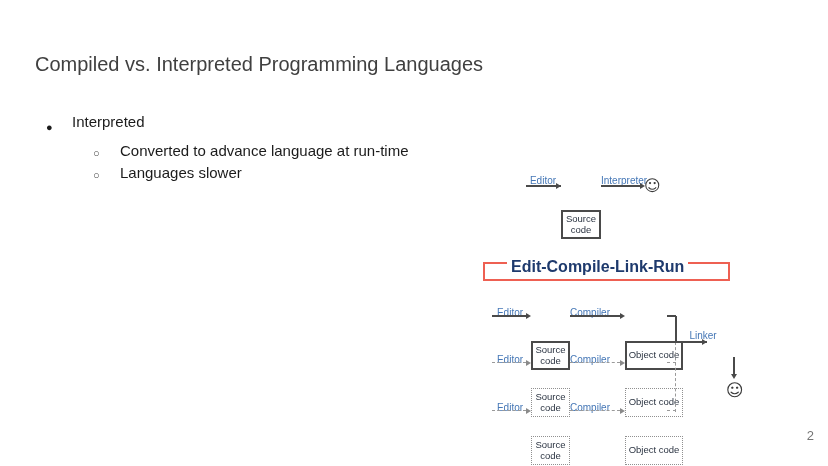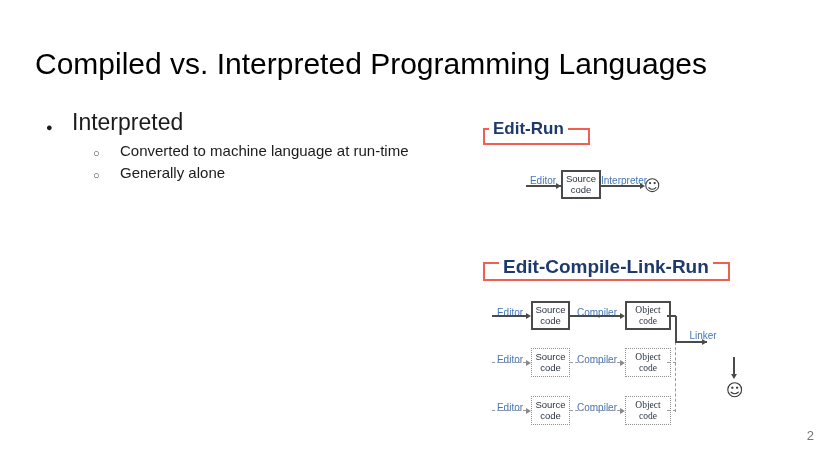--- a/index.html
+++ b/index.html
@@ -5,43 +5,43 @@
   html,body{margin:0;padding:0;}
   body{
     width:828px;height:466px;background:#ffffff;position:relative;overflow:hidden;
     font-family:"Liberation Sans", sans-serif;
   }
   .slide{position:absolute;inset:0;background:#fff;}
 
   
   .slide-title{
     position:absolute;left:35px;top:46px;margin:0;
-    font-size:30px;font-weight:400;color:#000000;line-height:36px;white-space:nowrap;
+    font-size:20px;font-weight:400;color:#404040;line-height:36px;white-space:nowrap;
   }
 
   
   .content{position:absolute;left:36px;top:110px;width:440px;color:#1b1b1b;}
   .sec + .sec{margin-top:17px;}
-  .l1{position:relative;padding-left:36px;font-size:23px;line-height:24px;margin-bottom:6px;}
+  .l1{position:relative;padding-left:36px;font-size:15px;line-height:24px;margin-bottom:6px;}
   .l1::before{content:"●";position:absolute;left:10px;top:5px;font-size:11px;color:#1b1b1b;}
   .l2{position:relative;padding-left:84px;font-size:15px;line-height:22px;}
   .l2::before{content:"○";position:absolute;left:57px;top:2px;font-size:11px;color:#444;}
 
   
   .diagram{position:absolute;}
   .bracket{position:absolute;border:2px solid #ee6052;}
   .bracket-title{
     position:absolute;background:#fff;font-weight:bold;color:#1e3a6d;
     white-space:nowrap;padding:0 4px;
   }
   .flabel{position:absolute;color:#4577b6;font-size:10px;line-height:11px;text-align:center;white-space:nowrap;}
   .fbox{
     position:absolute;border:2px solid #4a4a4a;background:#fff;color:#2b3442;
     font-size:9.5px;line-height:10.5px;display:flex;align-items:center;justify-content:center;
-    text-align:center;box-sizing:border-box;
+    text-align:center;box-sizing:border-box;margin-top:40px;
   }
   .fbox.dotted{border:1px dotted #909090;}
   .hline{position:absolute;height:0;border-top:2px solid #4a4a4a;}
   .hline.dashed{border-top:1px dashed #9a9a9a;}
   .vline{position:absolute;width:0;border-left:2px solid #4a4a4a;}
   .vline.dashed{border-left:1px dashed #9a9a9a;}
   .ah-r{position:absolute;width:0;height:0;border-top:3px solid transparent;border-bottom:3px solid transparent;border-left:5px solid #4a4a4a;}
   .ah-r.gray{border-left-color:#8a8a8a;}
   .ah-d{position:absolute;width:0;height:0;border-left:3px solid transparent;border-right:3px solid transparent;border-top:5px solid #4a4a4a;}
   .smiley{position:absolute;font-family:"DejaVu Sans", sans-serif;color:#3a3a3a;line-height:1;}
@@ -55,28 +55,28 @@
   #d1 .ah1{left:86px;top:71px;}
   #d1 .box-source{left:91px;top:58px;width:40px;height:29px;}
   #d1 .lbl-interp{left:131px;top:63px;width:42px;}
   #d1 .ln2{left:131px;top:73px;width:39px;}
   #d1 .ah2{left:170px;top:71px;}
   #d1 .smiley{left:174px;top:66px;font-size:16px;}
 
   
   #d2{left:470px;top:245px;width:355px;height:215px;}
   #d2 .bracket{left:13px;top:17px;width:243px;height:15px;}
-  #d2 .bracket-title{left:14px;top:-8px;font-size:19px;line-height:21px;text-align:center;}
+  #d2 .bracket-title{left:22px;top:-8px;font-size:16px;line-height:21px;text-align:center;}
   
   .lbl-ed{left:22px;width:36px;}
   .ln-ed{left:22px;width:34px;}
   .box-src{left:61px;width:39px;height:29px;}
-  .lbl-cmp{left:105px;width:44px;}
+  .lbl-cmp{left:98px;width:44px;}
   .ln-cmp{left:100px;width:50px;}
-  .box-obj{left:155px;width:46px;height:29px;font-family:Liberation Serif, serif;}
+  .box-obj{left:155px;width:58px;height:29px;}
   .ln-jog{left:197px;width:9px;}
   #d2 .r1-lbl{top:62px;} #d2 .r1-ln{top:70px;} #d2 .r1-box{top:56px;} #d2 .r1-ah{top:68px;}
   #d2 .r2-lbl{top:109px;} #d2 .r2-ln{top:117px;} #d2 .r2-box{top:103px;} #d2 .r2-ah{top:115px;}
   #d2 .r3-lbl{top:157px;} #d2 .r3-ln{top:165px;} #d2 .r3-box{top:151px;} #d2 .r3-ah{top:163px;}
   #d2 .ah-into-src{left:56px;}
   #d2 .ah-into-obj{left:150px;}
   #d2 .vcollect-solid{left:205px;top:71px;height:26px;}
   #d2 .vcollect-dash{left:205px;top:97px;height:70px;}
   #d2 .ln-linker{left:205px;top:96px;width:32px;}
   #d2 .ah-linker{left:232px;top:94px;}
@@ -95,29 +95,26 @@
 
 <div class="slide">
 
   <h1 class="slide-title">Compiled vs. Interpreted Programming Languages</h1>
 
   <div class="content">
     <div class="sec">
       <div class="l1">
         <span>Interpreted</span>
       </div>
-      <div class="l2"><span>Converted to machine language at run-time</span></div>
-      <div class="l2"><span>Generally alone</span></div>
+      <div class="l2"><span>Converted to advance language at run-time</span></div>
+      <div class="l2"><span>Languages slower</span></div>
     </div>
   </div>
 
   <div class="diagram" id="d1">
-    <div class="bracket">
-      <span class="bracket-title">Edit-Run</span>
-    </div>
     <span class="flabel lbl-editor">Editor</span>
     <div class="hline ln1"></div>
     <div class="ah-r ah1"></div>
     <div class="fbox box-source">Source code</div>
     <span class="flabel lbl-interp">Interpreter</span>
     <div class="hline ln2"></div>
     <div class="ah-r ah2"></div>
     <span class="smiley">☺</span>
   </div>
 

